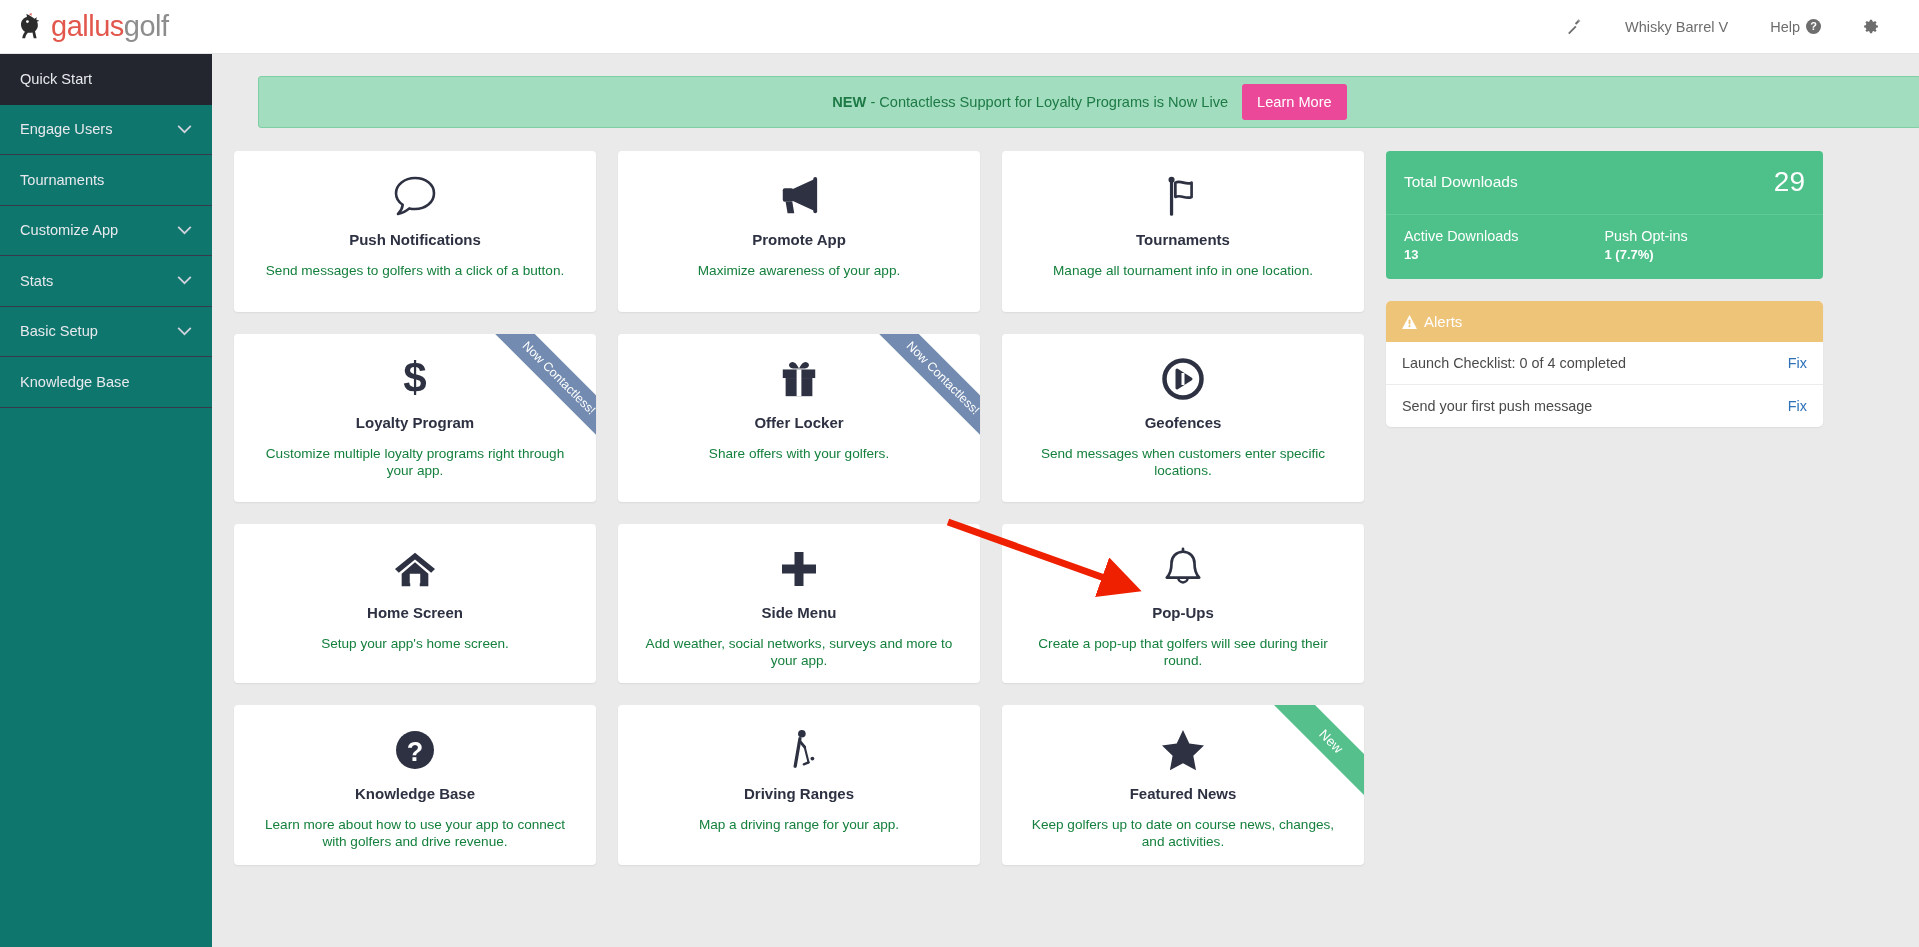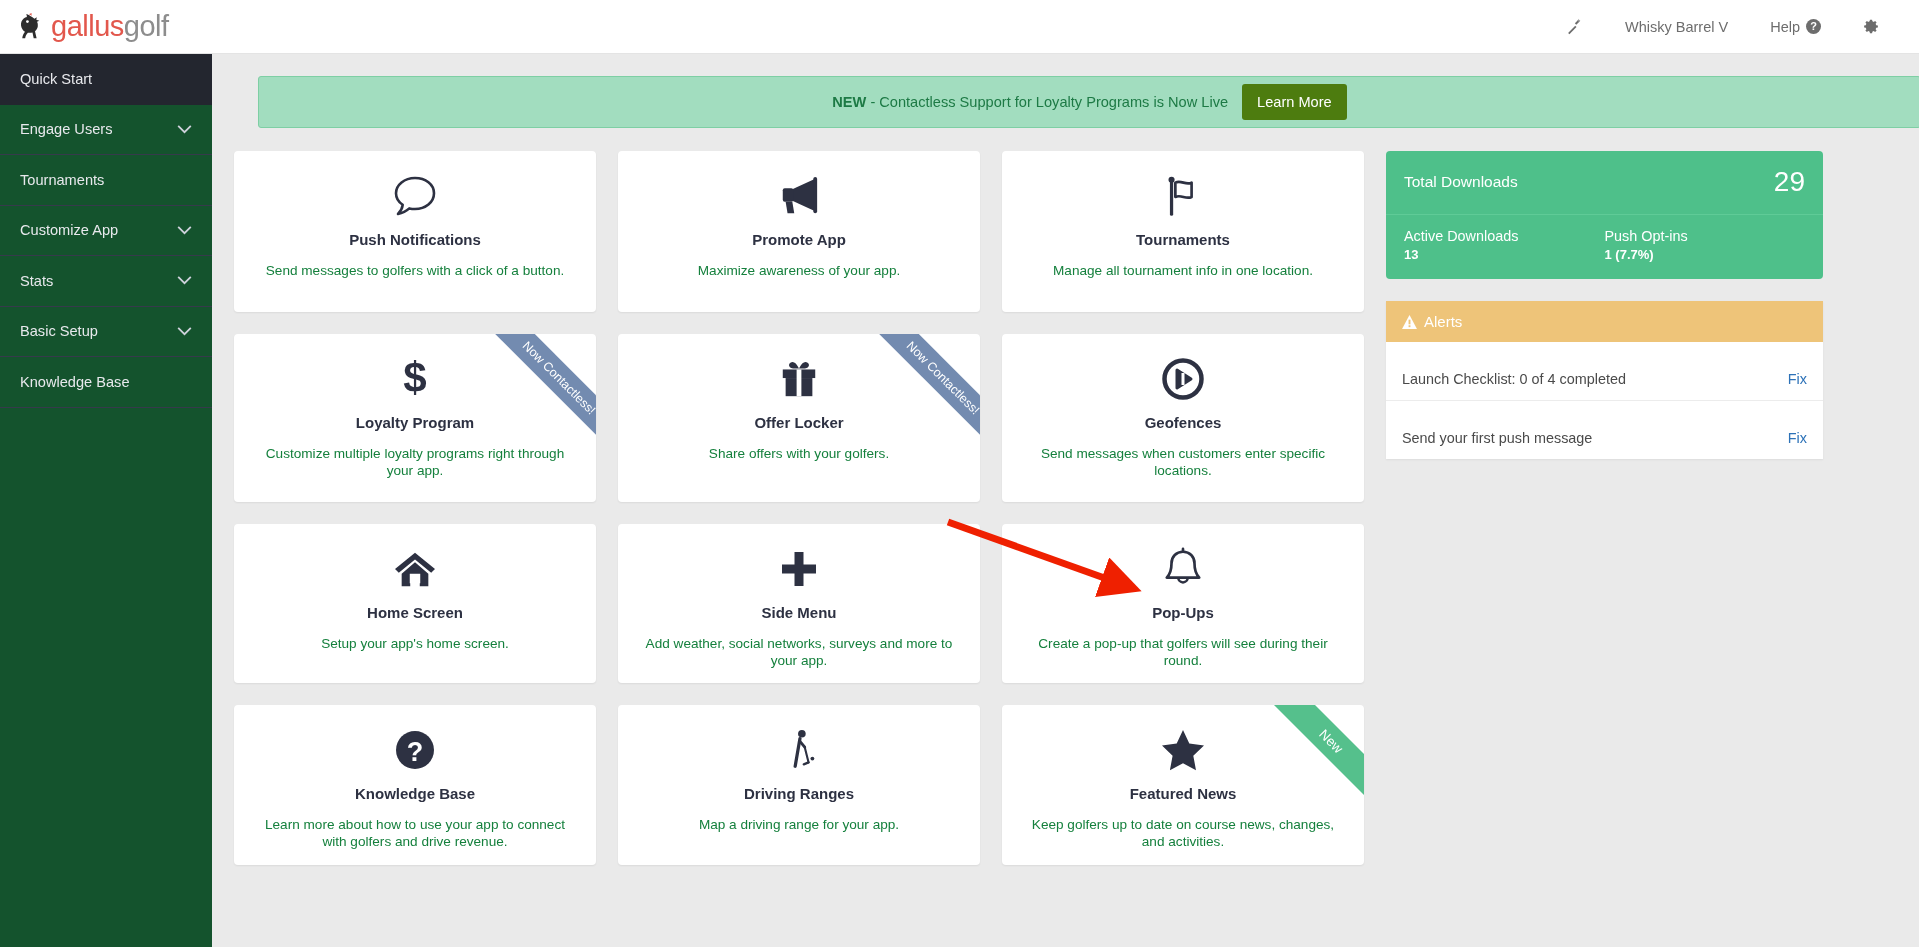--- a/index.html
+++ b/index.html
@@ -33,21 +33,21 @@
   .help-q {
     width: 15px; height: 15px; border-radius: 50%; background: #6d6d6d;
     color: #fff; font-size: 11px; font-weight: bold; line-height: 15px;
     text-align: center; display: inline-block;
   }
   .gear { width: 17px; height: 17px; display: block; }
 
   
   .sidebar {
     position: absolute; top: 54px; left: 0; width: 212px; height: 893px;
-    background: #14532d; z-index: 20;
+    background: #0f766e; z-index: 20;
   }
   .side-item {
     height: 50.5px; display: flex; align-items: center;
     padding: 0 20px; color: #e8e9ed; font-size: 14.6px;
     border-bottom: 1px solid #363a4b; cursor: pointer; position: relative;
   }
   .side-item.active { background: #23262f; border-bottom-color: #23262f; }
   .side-item .caret { margin-left: auto; }
   .caret svg { display: block; }
 
@@ -62,21 +62,21 @@
   .banner {
     width: 1663px; height: 52px; background: #a2ddbf;
     border: 1px solid #7ecfa4; border-radius: 3px;
     display: flex; align-items: center; justify-content: center; gap: 14px;
     margin-bottom: 23px;
     margin-left: 24px;
   }
   .banner-text { font-size: 14.6px; color: #1d7a45; }
   .banner-text b { font-weight: bold; }
   .banner-btn {
-    background: #4d7c0f; color: #fff; border: none; border-radius: 3px;
+    background: #ec4899; color: #fff; border: none; border-radius: 3px;
     font-size: 14.6px; padding: 10px 15px; cursor: pointer;
     font-family: "Liberation Sans", sans-serif;
     text-align: center;
   }
 
   
   .content { display: flex; gap: 22px; align-items: flex-start; }
   .grid {
     width: 1130px;
     display: grid; grid-template-columns: repeat(3, 1fr);
@@ -123,34 +123,33 @@
     padding: 15px 18px 16px 18px; border-bottom: 1px solid #5fcb97;
   }
   .stats-top .label { font-size: 15.5px; }
   .stats-top .value { font-size: 28px; }
   .stats-bottom { display: flex; padding: 13px 18px 17px 18px; }
   .stat-col { flex: 1; }
   .stat-col .label { font-size: 14.4px; margin-bottom: 3px; }
   .stat-col .value { font-size: 13px; font-weight: bold; }
 
   .alerts-card {
-    margin-top: 22px; background: #fff; border-radius: 0; overflow: hidden;
+    margin-top: 22px; background: #fff; border-radius: 5px; overflow: hidden;
     box-shadow: 0 1px 2px rgba(0,0,0,0.06);
     text-align: right;
   }
   .alerts-head {
     background: #eec479; color: #fff; font-size: 15px;
     padding: 12px 16px; display: flex; align-items: center; gap: 7px;
   }
   .alerts-head svg { display: block; }
   .alert-row {
     display: flex; align-items: center; justify-content: space-between;
     padding: 13px 16px; font-size: 14.4px; color: #4a4a4a;
     border-bottom: 1px solid #ececec;
-    margin-top: 16px;
   }
   .alert-row:last-child { border-bottom: none; }
   .alert-fix { color: #2d72b8; cursor: pointer; font-size: 14.4px; }
 
   
   .arrow-layer { position: absolute; top: 0; left: 0;
                  width: 1919px; height: 947px; pointer-events: none; z-index: 40; }
 </style>
 </head>
 <body>

